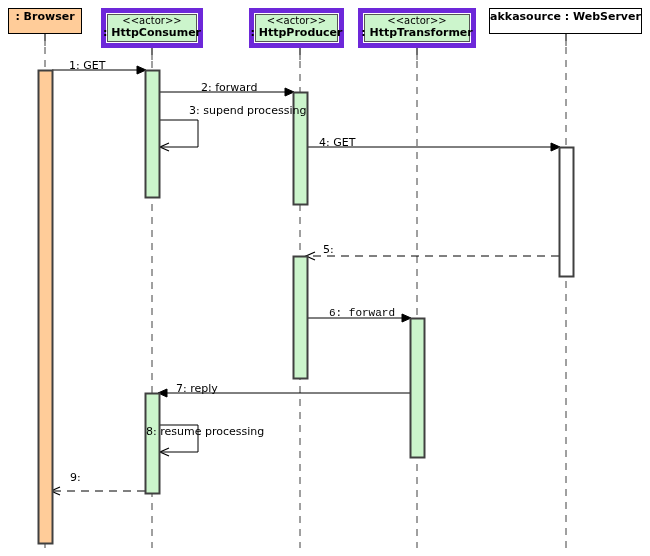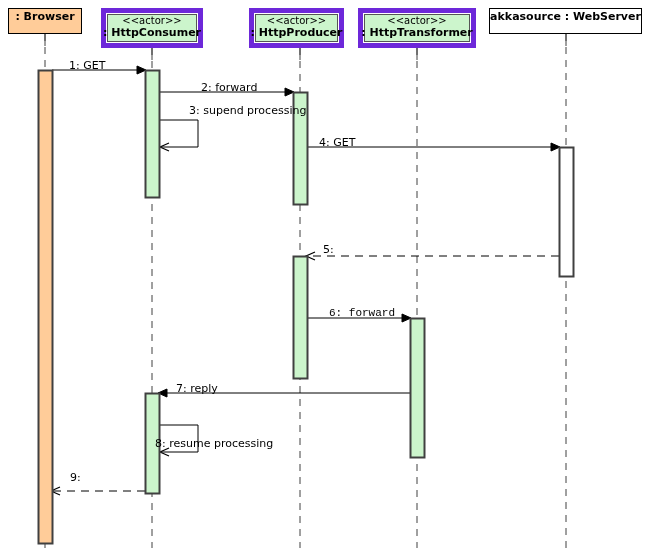--- a/index.html
+++ b/index.html
@@ -158,17 +158,17 @@
       </div>
     </div>
   <div id="label-layer">
       <div class="msg-label" style="left: 69px; top: 59px;">1: GET</div>
       <div class="msg-label" style="left: 201px; top: 81px; text-align: center;">2: forward</div>
       <div class="msg-label" style="left: 162px; top: 104px; margin-left: 27px;">3: supend processing</div>
       <div class="msg-label" style="left: 319px; top: 136px;">4: GET</div>
       <div class="msg-label" style="left: 323px; top: 243px;">5:</div>
       <div class="msg-label" style="left: 329px; top: 307px; font-family: Liberation Mono, monospace;">6: forward</div>
       <div class="msg-label" style="left: 176px; top: 382px;">7: reply</div>
-      <div class="msg-label" style="left: 155px; top: 425px; margin-top: 12px;">8: resume processing</div>
+      <div class="msg-label" style="left: 146px; top: 425px;">8: resume processing</div>
       <div class="msg-label" style="left: 70px; top: 471px;">9:</div>
     </div>
 
 </div>
 
 </body></html>

